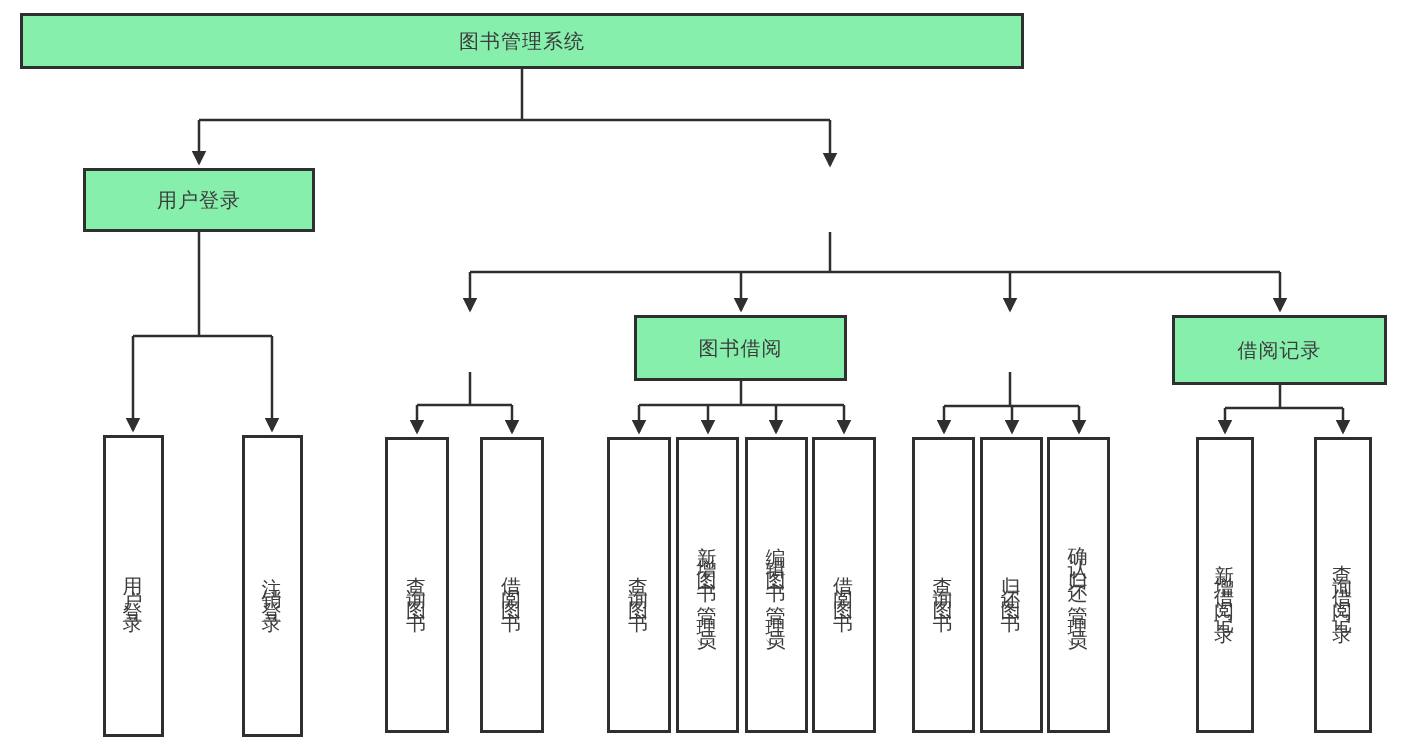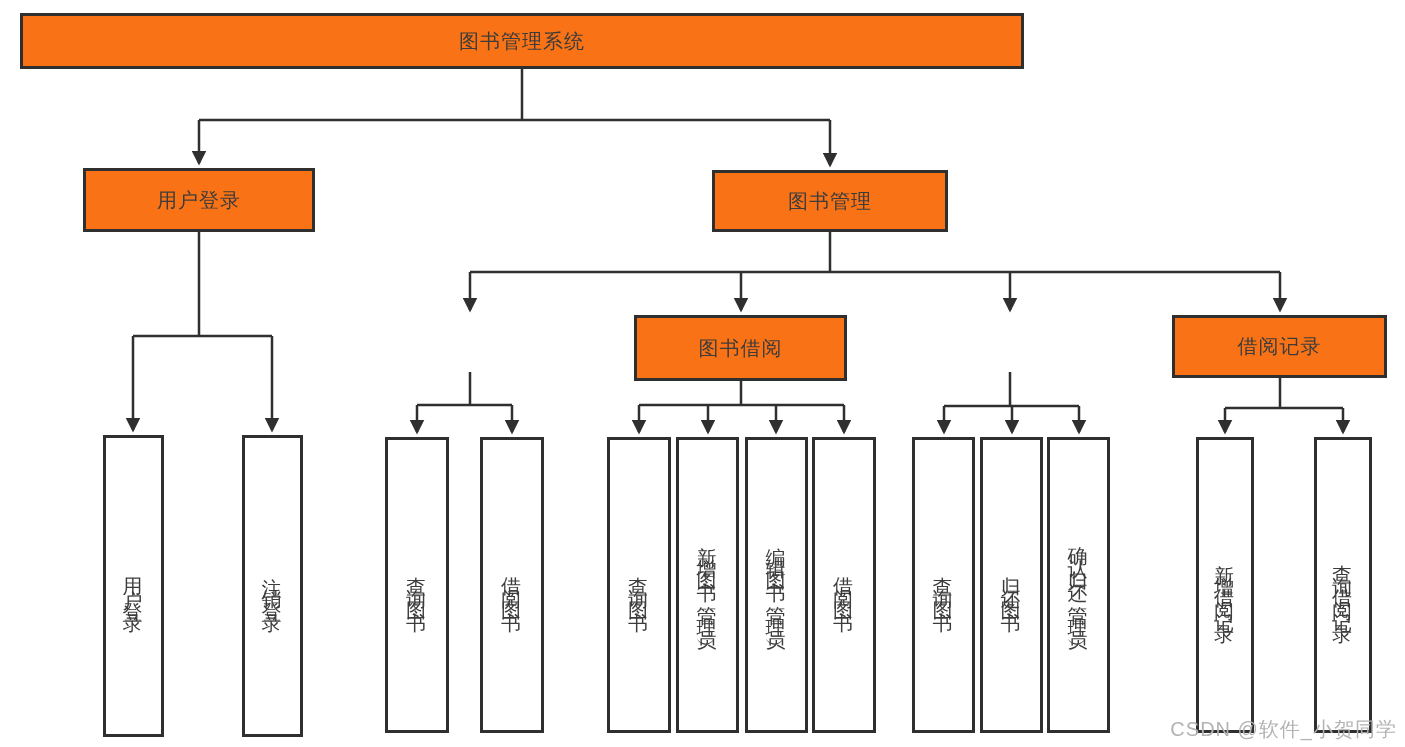--- a/index.html
+++ b/index.html
@@ -9,21 +9,21 @@
     height: 747px;
     background: #ffffff;
     font-family: "Liberation Sans", sans-serif;
     color: #3c3c3c;
     overflow: hidden;
   }
   svg.connectors { position: absolute; left: 0; top: 0; z-index: 1; }
   .hbox {
     position: absolute;
     box-sizing: border-box;
-    background: #f97316;
+    background: #86efac;
     border: 3px solid #2f2f2f;
     display: flex;
     align-items: center;
     justify-content: center;
     font-size: 20px;
     letter-spacing: 1px;
     z-index: 2;
   }
   .vbox {
     position: absolute;
@@ -100,24 +100,23 @@
 
       <path d="M1280,372 L1280,408 M1225,408 L1343,408"></path>
       <line x1="1225" y1="408" x2="1225" y2="432" marker-end="url(#arw)"></line>
       <line x1="1343" y1="408" x2="1343" y2="432" marker-end="url(#arw)"></line>
     </g>
   </svg>
 
   <div class="hbox" style="left:20px; top:13px; width:1004px; height:56px;">图书管理系统</div>
 
   <div class="hbox" style="left:83px; top:168px; width:232px; height:64px;">用户登录</div>
-  <div class="hbox" style="left:712px; top:170px; width:236px; height:62px;">图书管理</div>
 
   <div class="hbox" style="left:634px; top:315px; width:213px; height:66px;">图书借阅</div>
-  <div class="hbox" style="left:1172px; top:315px; width:215px; height:63px;">借阅记录</div>
+  <div class="hbox" style="left:1172px; top:315px; width:215px; height:70px;">借阅记录</div>
 
   <div class="vbox tall" style="left:103px; width:61px;">
     <span>用户登录</span>
   </div>
   <div class="vbox tall" style="left:242px; width:61px;">
     <span>注销登录</span>
   </div>
 
   <div class="vbox" style="left:385px; width:64px;">
     <span>查询图书</span>
@@ -149,15 +148,14 @@
     <span>确认归还（管理员）</span>
   </div>
 
   <div class="vbox" style="left:1196px; width:58px;">
     <span>新增借阅记录</span>
   </div>
   <div class="vbox" style="left:1314px; width:58px;">
     <span>查询借阅记录</span>
   </div>
 
-  <div class="watermark">CSDN @软件_小贺同学</div>
 
 </div>
 
 </body></html>

